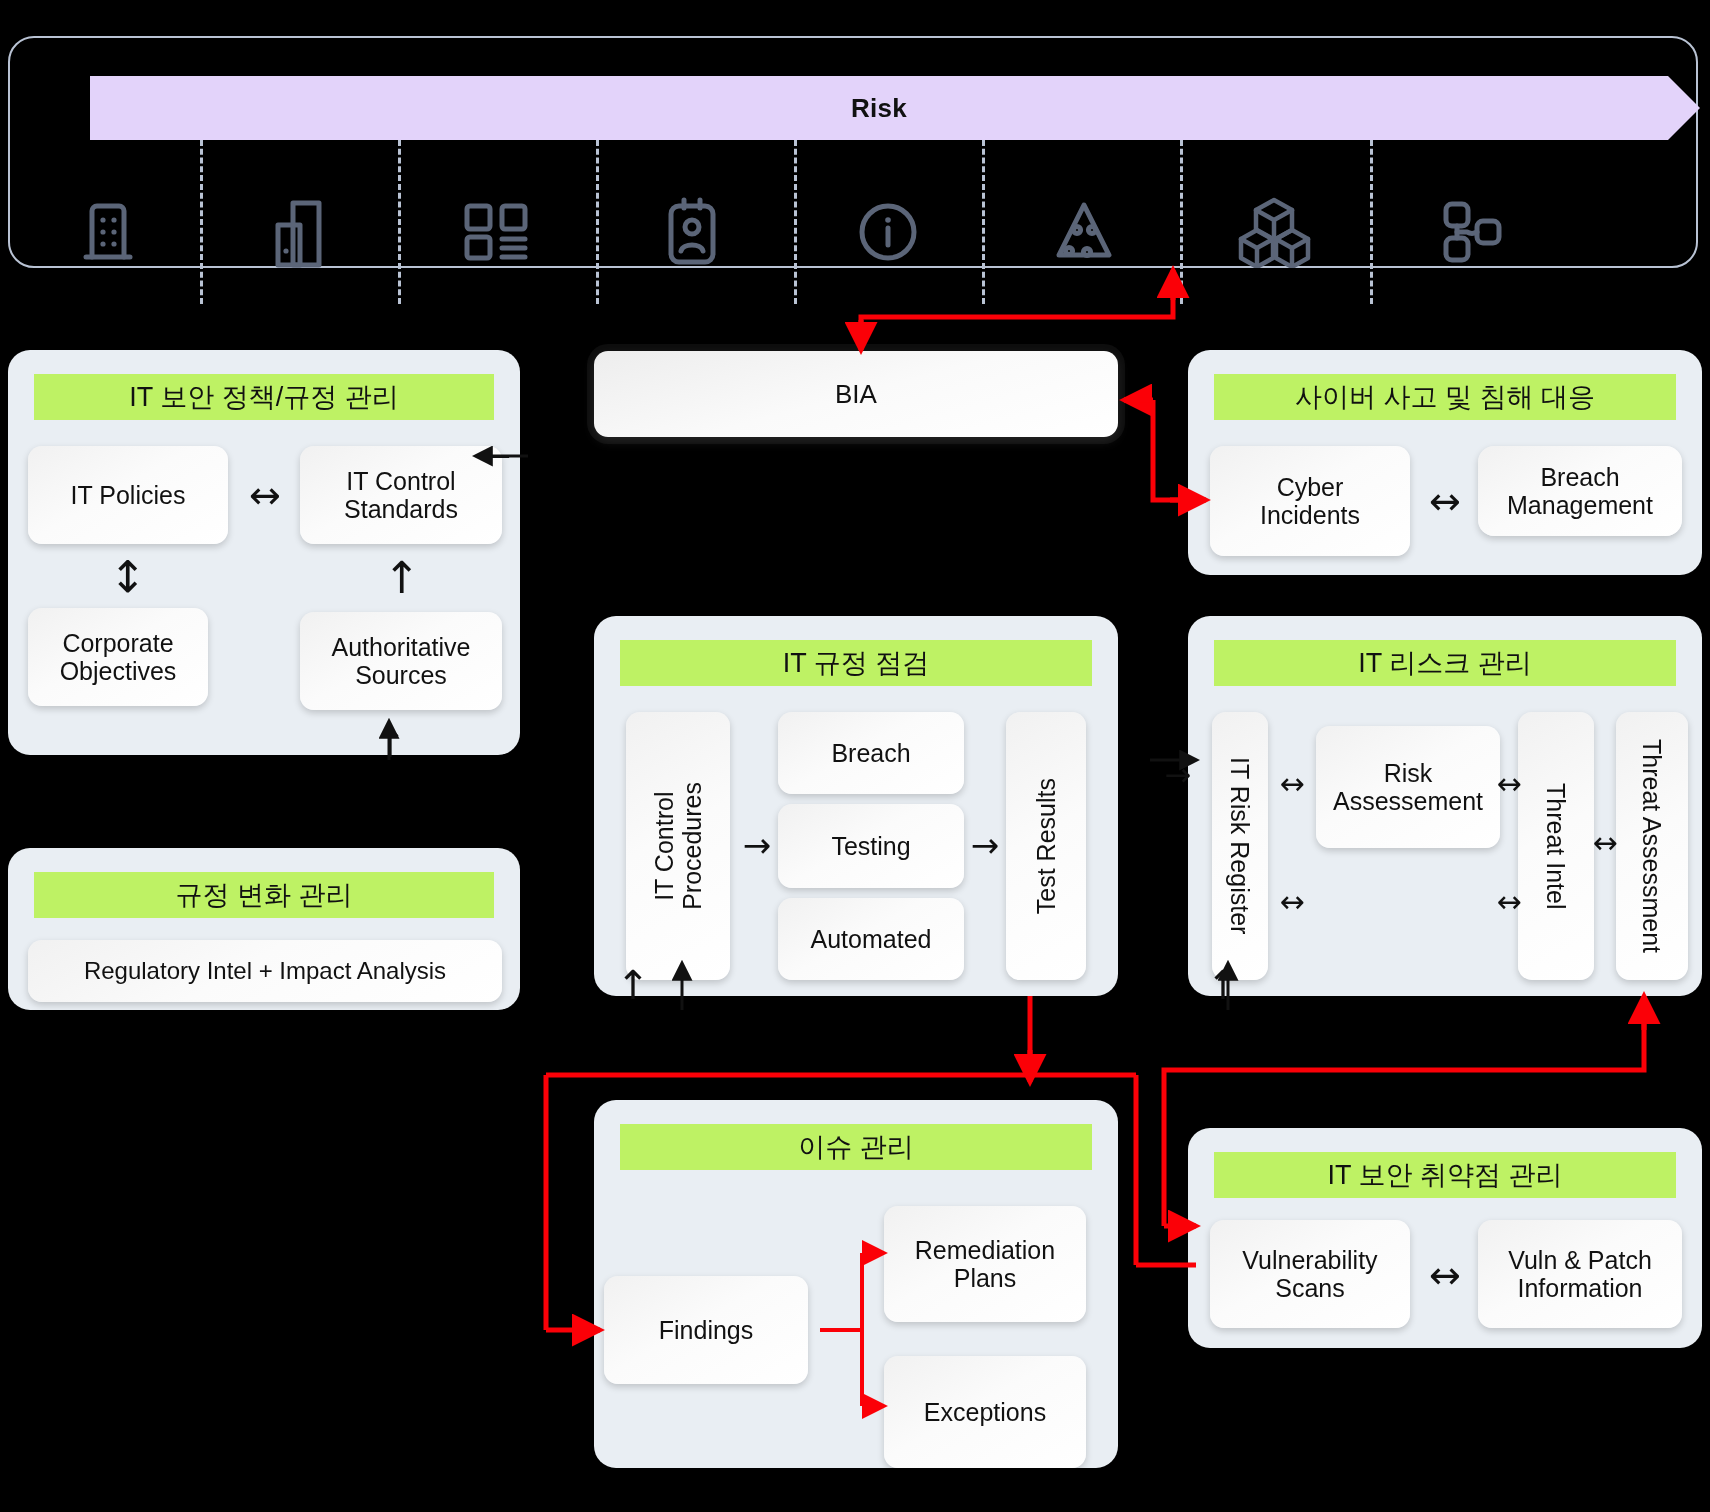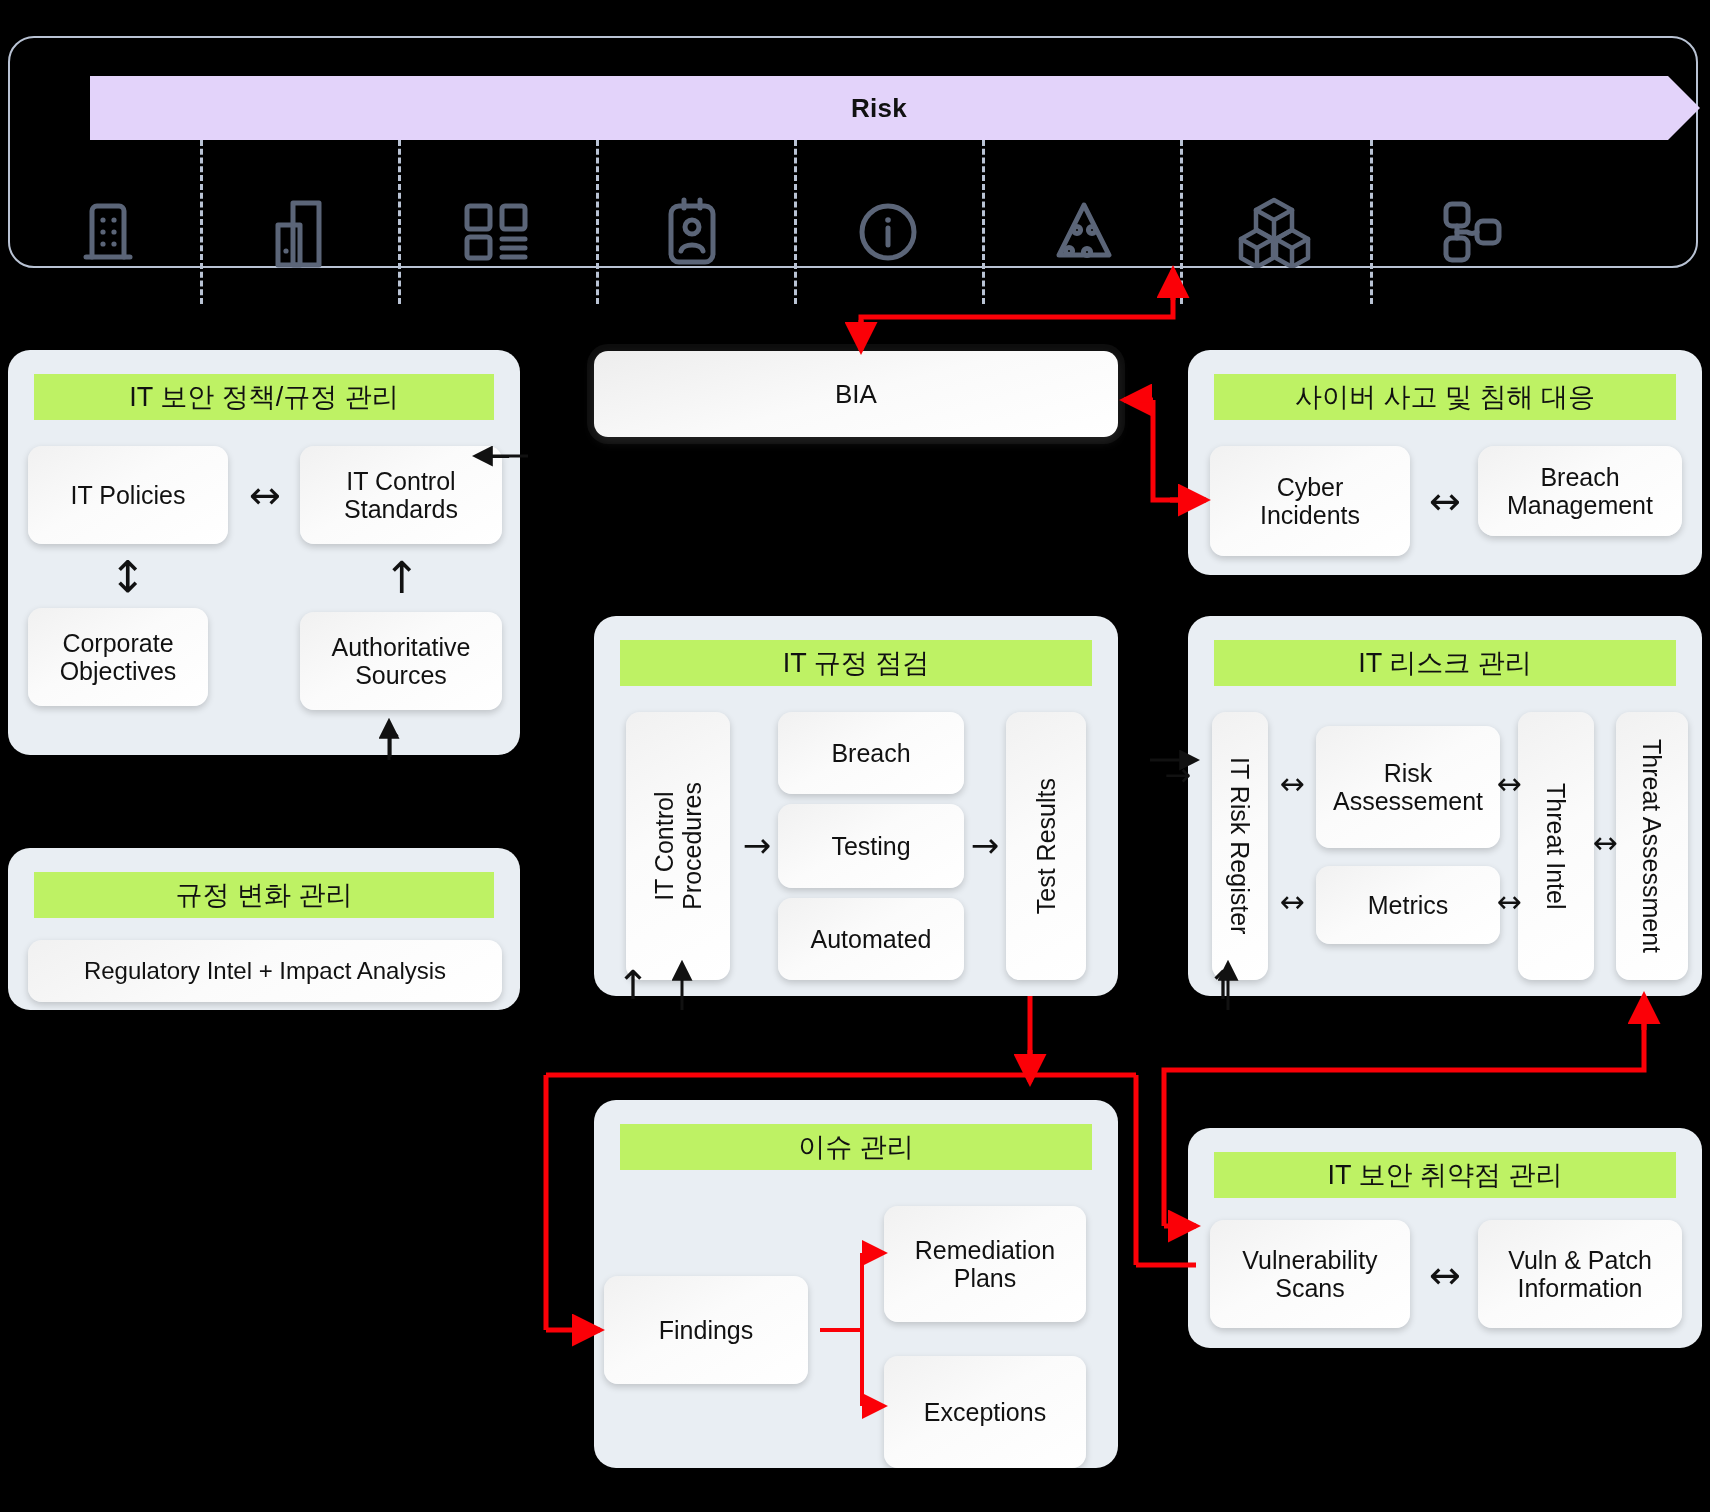--- a/index.html
+++ b/index.html
@@ -294,21 +294,20 @@
 
   <div class="panel" style="left:1188px; top:616px; width:514px; height:380px;">
     <div class="panel-title">IT 리스크 관리</div>
 
     <div class="node vnode-ttb" style="left:24px; top:96px; width:56px; height:268px;">
       <span>IT Risk Register</span>
     </div>
 
     <div class="node" style="left:128px; top:110px; width:184px; height:122px; white-space:pre-line;">Risk
 Assessement</div>
-    <div class="node" style="left:128px; top:250px; width:184px; height:78px;">Metrics</div>
 
     <div class="node vnode-ttb" style="left:330px; top:96px; width:76px; height:268px;">
       <span>Threat Intel</span>
     </div>
 
     <div class="node vnode-ttb" style="left:428px; top:96px; width:72px; height:268px;">
       <span>Threat Assessment</span>
     </div>
 
     <div class="glyph" style="left:80px; top:148px; width:48px; height:40px; font-size:30px;">↔</div>

